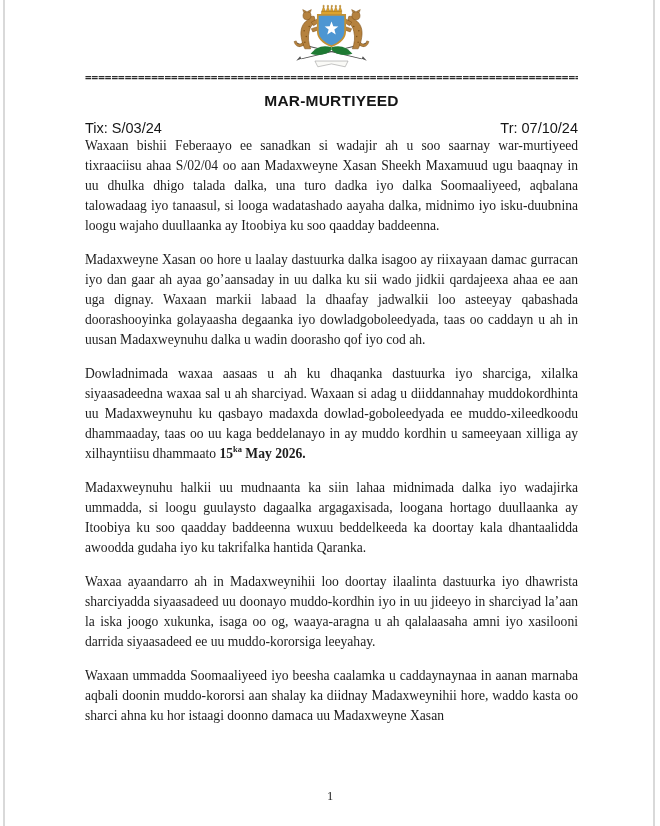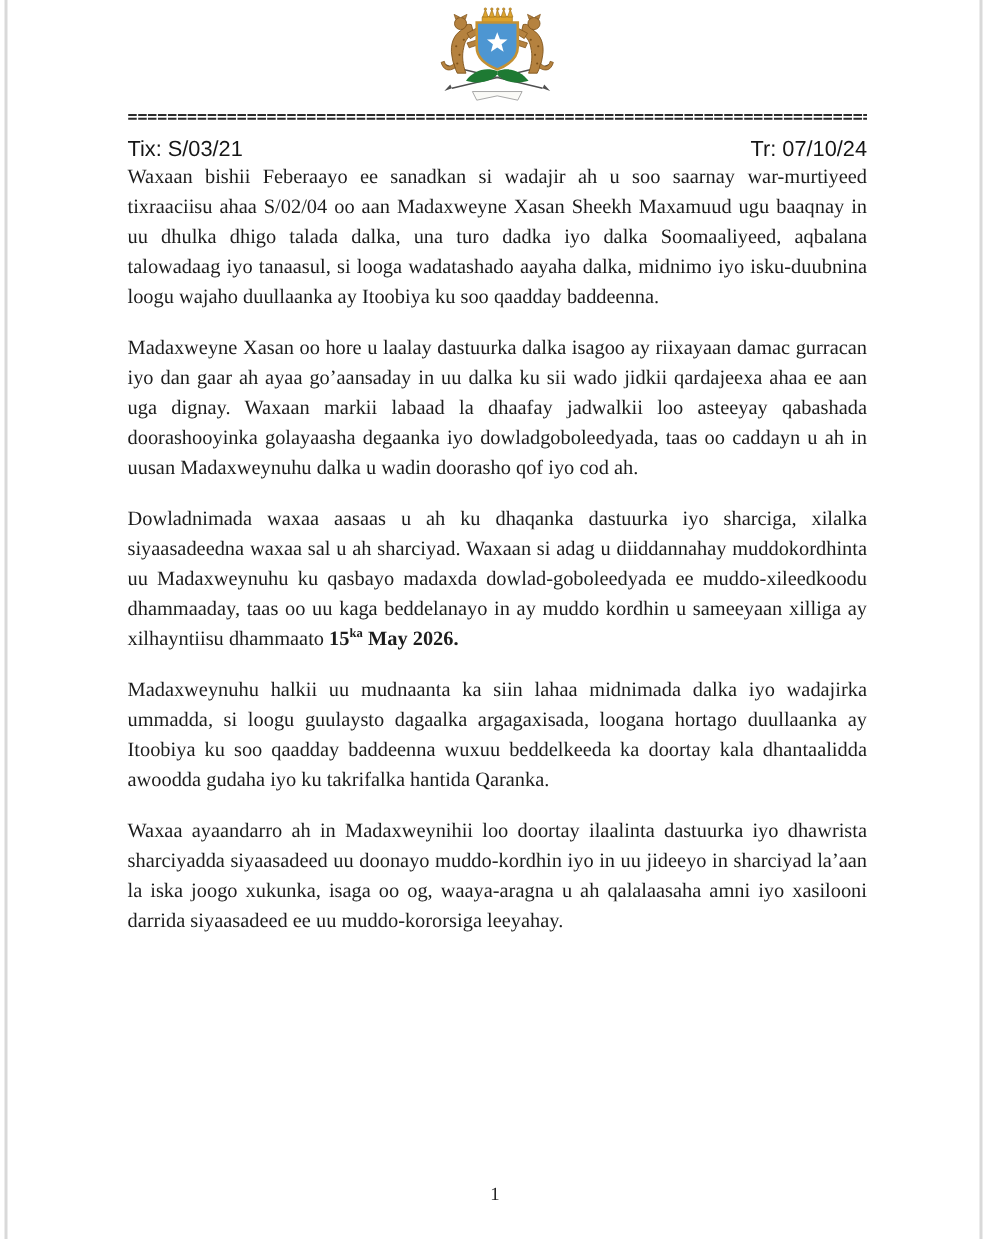--- a/index.html
+++ b/index.html
@@ -136,29 +136,31 @@
           <circle cx="78" cy="1.6" r="1.1"></circle>
         </g>
 
         <path class="emblem-shield" stroke-width="2.4" d="M47,14 H85 V37 Q85,50 66,57.5 Q47,50 47,37 Z"></path>
         <path class="emblem-star" d="M66,23 L68.5,29.6 L75.5,29.9 L70,34.3 L71.9,41.1 L66,37.2 L60.1,41.1 L62,34.3 L56.5,29.9 L63.5,29.6 Z"></path>
       </svg>
     </div>
 
     <div class="divider">==============================================================================</div>
 
+    <div class="title">MAR-MURTIYEED</div>
 
     <div class="refs">
-      <span>Tix: S/03/21</span>
+      <span>Tix: S/03/24</span>
       <span>Tr: 07/10/24</span>
     </div>
 
     <div class="body">
         <p class="para"><span>Waxaan bishii Feberaayo ee sanadkan si wadajir ah u soo saarnay war-murtiyeed tixraaciisu ahaa S/02/04 oo aan Madaxweyne Xasan Sheekh Maxamuud ugu baaqnay in uu dhulka dhigo talada dalka, una turo dadka iyo dalka Soomaaliyeed, aqbalana talowadaag iyo tanaasul, si looga wadatashado aayaha dalka, midnimo iyo isku-duubnina loogu wajaho duullaanka ay Itoobiya ku soo qaadday baddeenna.</span></p>
         <p class="para"><span>Madaxweyne Xasan oo hore u laalay dastuurka dalka isagoo ay riixayaan damac gurracan iyo dan gaar ah ayaa go’aansaday in uu dalka ku sii wado jidkii qardajeexa ahaa ee aan uga dignay. Waxaan markii labaad la dhaafay jadwalkii loo asteeyay qabashada doorashooyinka golayaasha degaanka iyo dowladgoboleedyada, taas oo caddayn u ah in uusan Madaxweynuhu dalka u wadin doorasho qof iyo cod ah.</span></p>
         <p class="para"><span>Dowladnimada waxaa aasaas u ah ku dhaqanka dastuurka iyo sharciga, xilalka siyaasadeedna waxaa sal u ah sharciyad. Waxaan si adag u diiddannahay muddokordhinta uu Madaxweynuhu ku qasbayo madaxda dowlad-goboleedyada ee muddo-xileedkoodu dhammaaday, taas oo uu kaga beddelanayo in ay muddo kordhin u sameeyaan xilliga ay xilhayntiisu dhammaato </span><b>15</b><sup style="font-weight: 700;">ka</sup><b> May 2026.</b></p>
         <p class="para"><span>Madaxweynuhu halkii uu mudnaanta ka siin lahaa midnimada dalka iyo wadajirka ummadda, si loogu guulaysto dagaalka argagaxisada, loogana hortago duullaanka ay Itoobiya ku soo qaadday baddeenna wuxuu beddelkeeda ka doortay kala dhantaalidda awoodda gudaha iyo ku takrifalka hantida Qaranka.</span></p>
         <p class="para"><span>Waxaa ayaandarro ah in Madaxweynihii loo doortay ilaalinta dastuurka iyo dhawrista sharciyadda siyaasadeed uu doonayo muddo-kordhin iyo in uu jideeyo in sharciyad la’aan la iska joogo xukunka, isaga oo og, waaya-aragna u ah qalalaasaha amni iyo xasilooni darrida siyaasadeed ee uu muddo-kororsiga leeyahay.</span></p>
+        <p class="para"><span>Waxaan ummadda Soomaaliyeed iyo beesha caalamka u caddaynaynaa in aanan marnaba aqbali doonin muddo-kororsi aan shalay ka diidnay Madaxweynihii hore, waddo kasta oo sharci ahna ku hor istaagi doonno damaca uu Madaxweyne Xasan</span></p>
       </div>
   </div>
 
   <div class="page-number">1</div>
 </div>
 
 </body></html>

